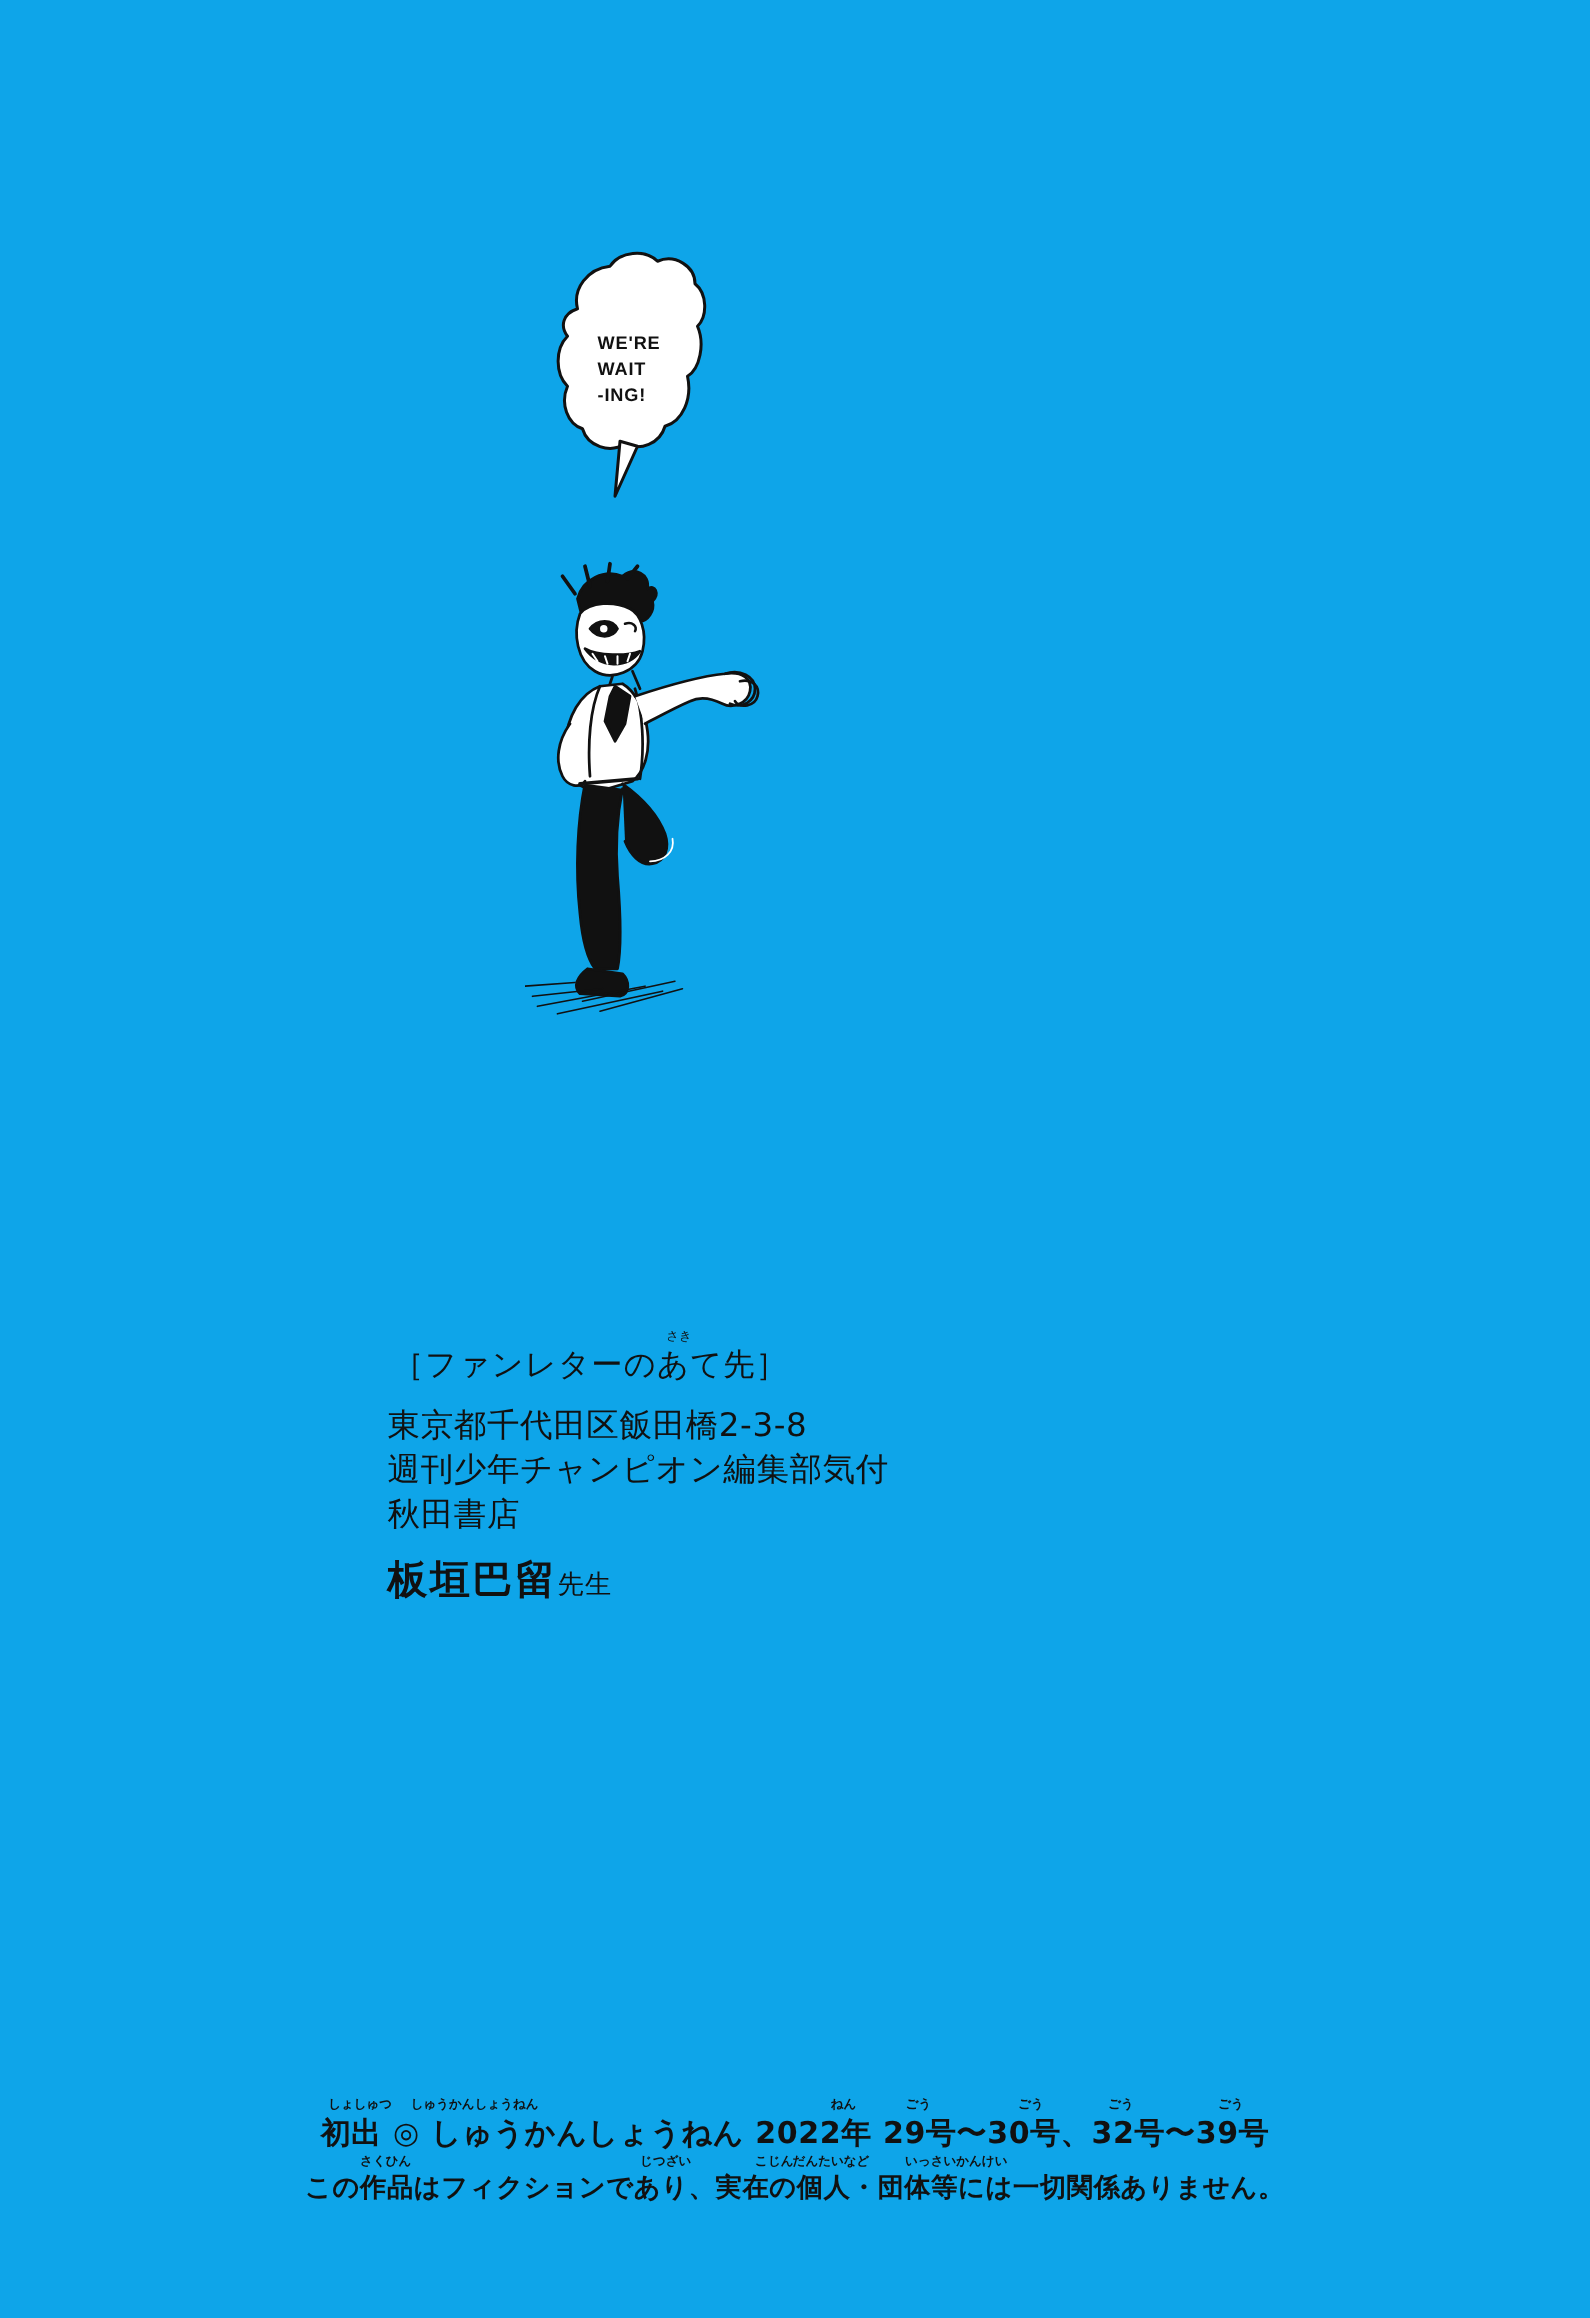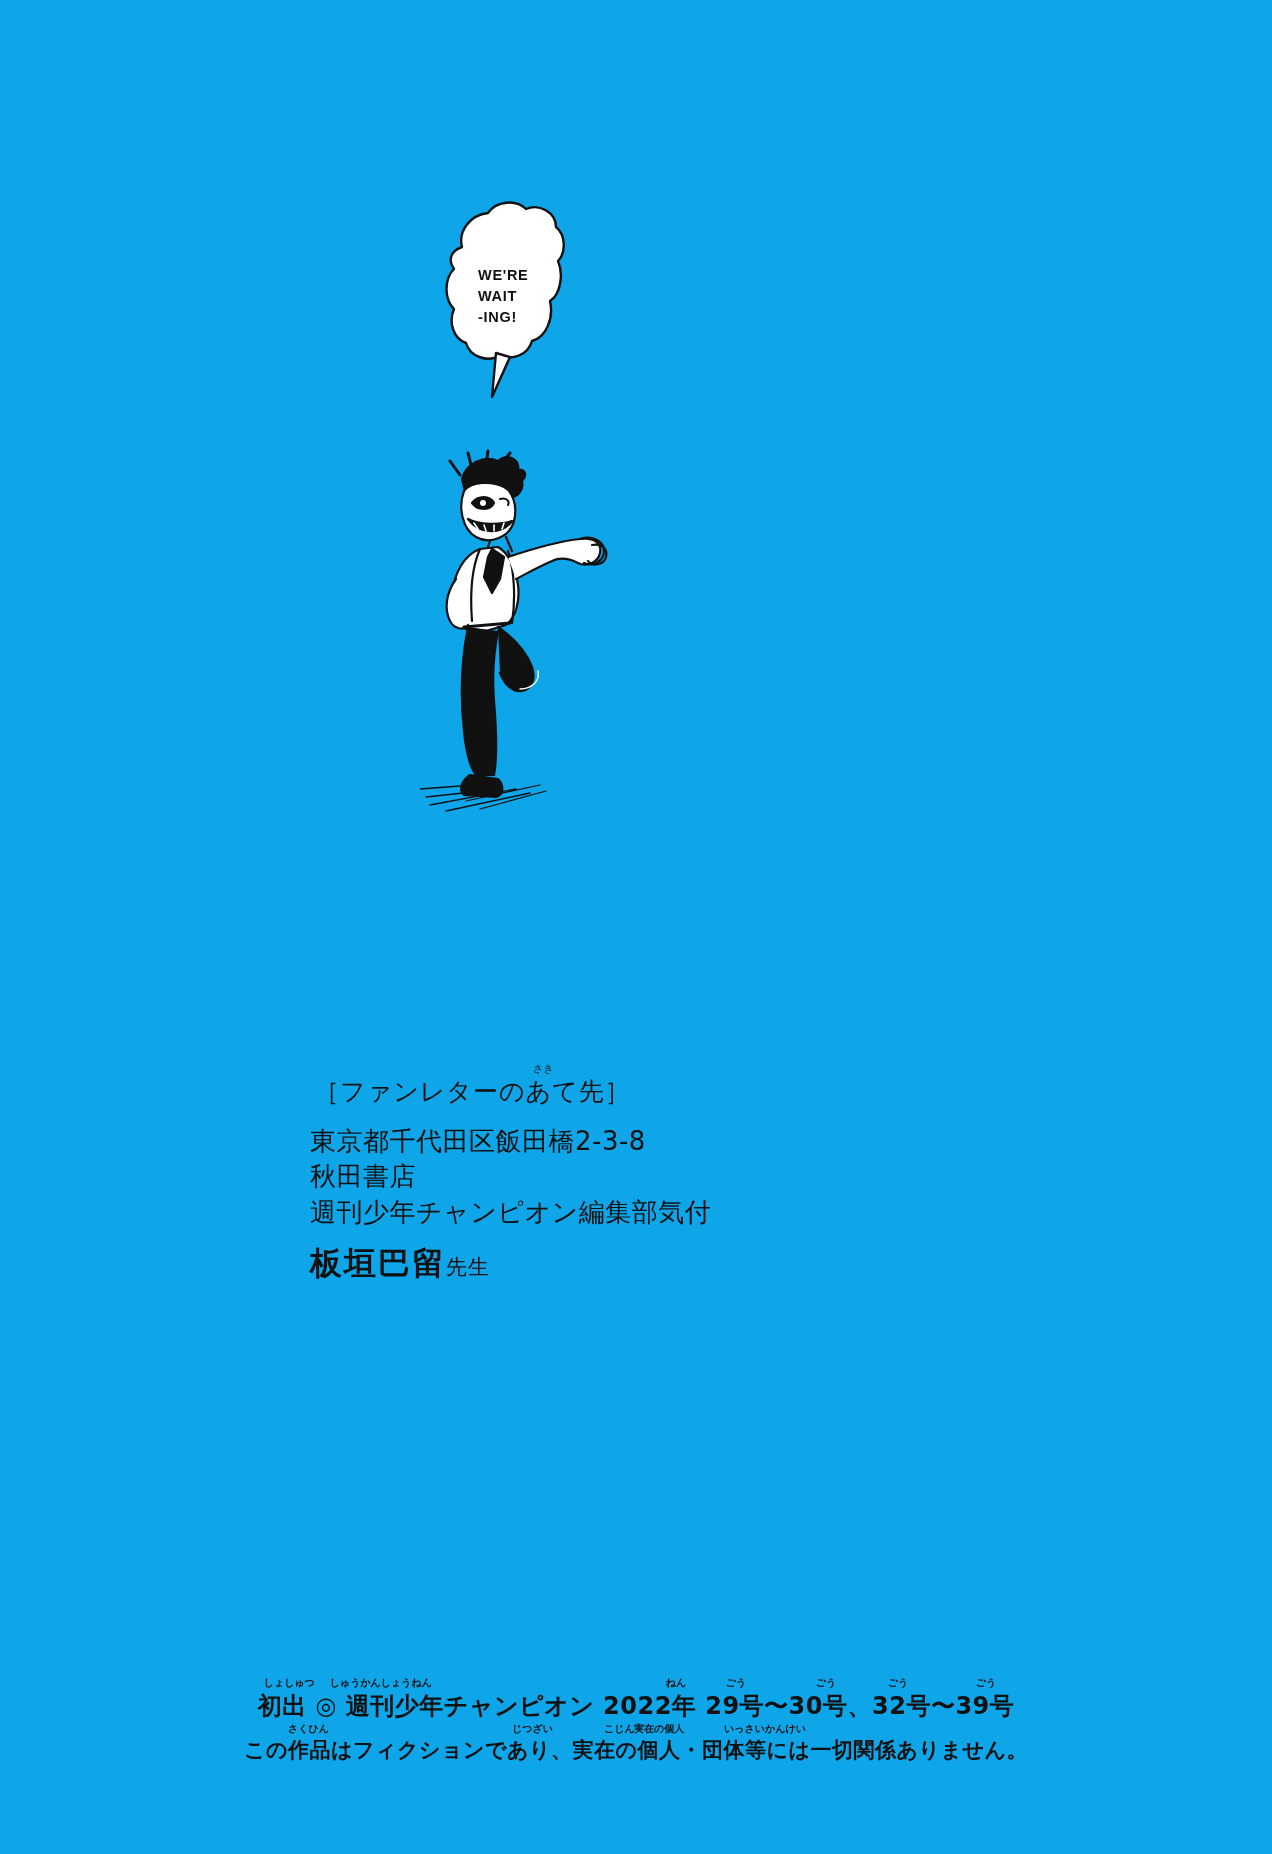--- a/index.html
+++ b/index.html
@@ -231,42 +231,42 @@
     </svg>
   </div>
 
 
   <div class="address-block">
     <div class="addr-title">
       <span>［ファンレターのあて先］</span>
       <span class="addr-ruby">さき</span>
     </div>
     <p class="addr-line">東京都千代田区飯田橋2-3-8</p>
+    <p class="addr-line">週刊少年チャンピオン編集部気付</p>
     <p class="addr-line">秋田書店</p>
-    <p class="addr-line">週刊少年チャンピオン編集部気付</p>
     <p class="addr-author">
       <span class="name">板垣巴留</span><span class="suffix">先生</span>
     </p>
   </div>
 
   <div class="footer">
     <div class="footer-line1">
-      <span>初出 ◎ 週刊少年チャンピオン 2022年 29号〜30号、32号〜39号</span>
+      <span>初出 ◎ しゅうかんしょうねん 2022年 29号〜30号、32号〜39号</span>
       <span class="ruby" style="left:6px">しょしゅつ</span>
       <span class="ruby" style="left:72px">しゅうかんしょうねん</span>
       <span class="ruby" style="left:408px">ねん</span>
       <span class="ruby" style="left:468px">ごう</span>
       <span class="ruby" style="left:558px">ごう</span>
       <span class="ruby" style="left:630px">ごう</span>
       <span class="ruby" style="left:718px">ごう</span>
     </div>
     <br>
     <div class="footer-line2">
       <span>この作品はフィクションであり、実在の個人・団体等には一切関係ありません。</span>
       <span class="ruby" style="left:44px">さくひん</span>
       <span class="ruby" style="left:268px">じつざい</span>
       <span class="ruby" style="left:360px">こじん</span>
-      <span class="ruby" style="left:390px">実在の個人</span>
+      <span class="ruby" style="left:390px">だんたいなど</span>
       <span class="ruby" style="left:480px">いっさいかんけい</span>
     </div>
   </div>
 
 </div>
 
 </body></html>

